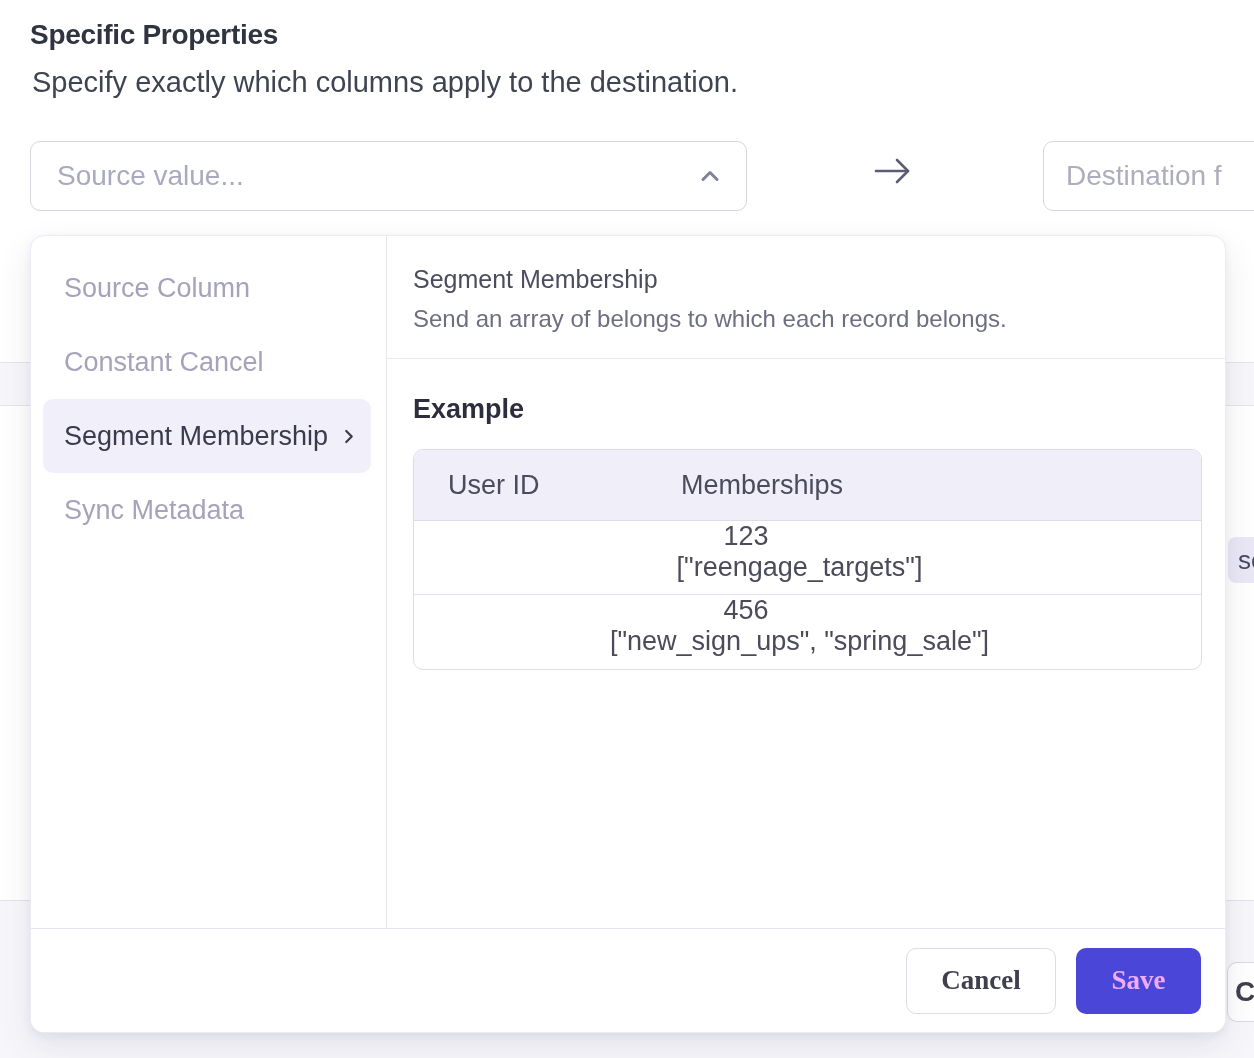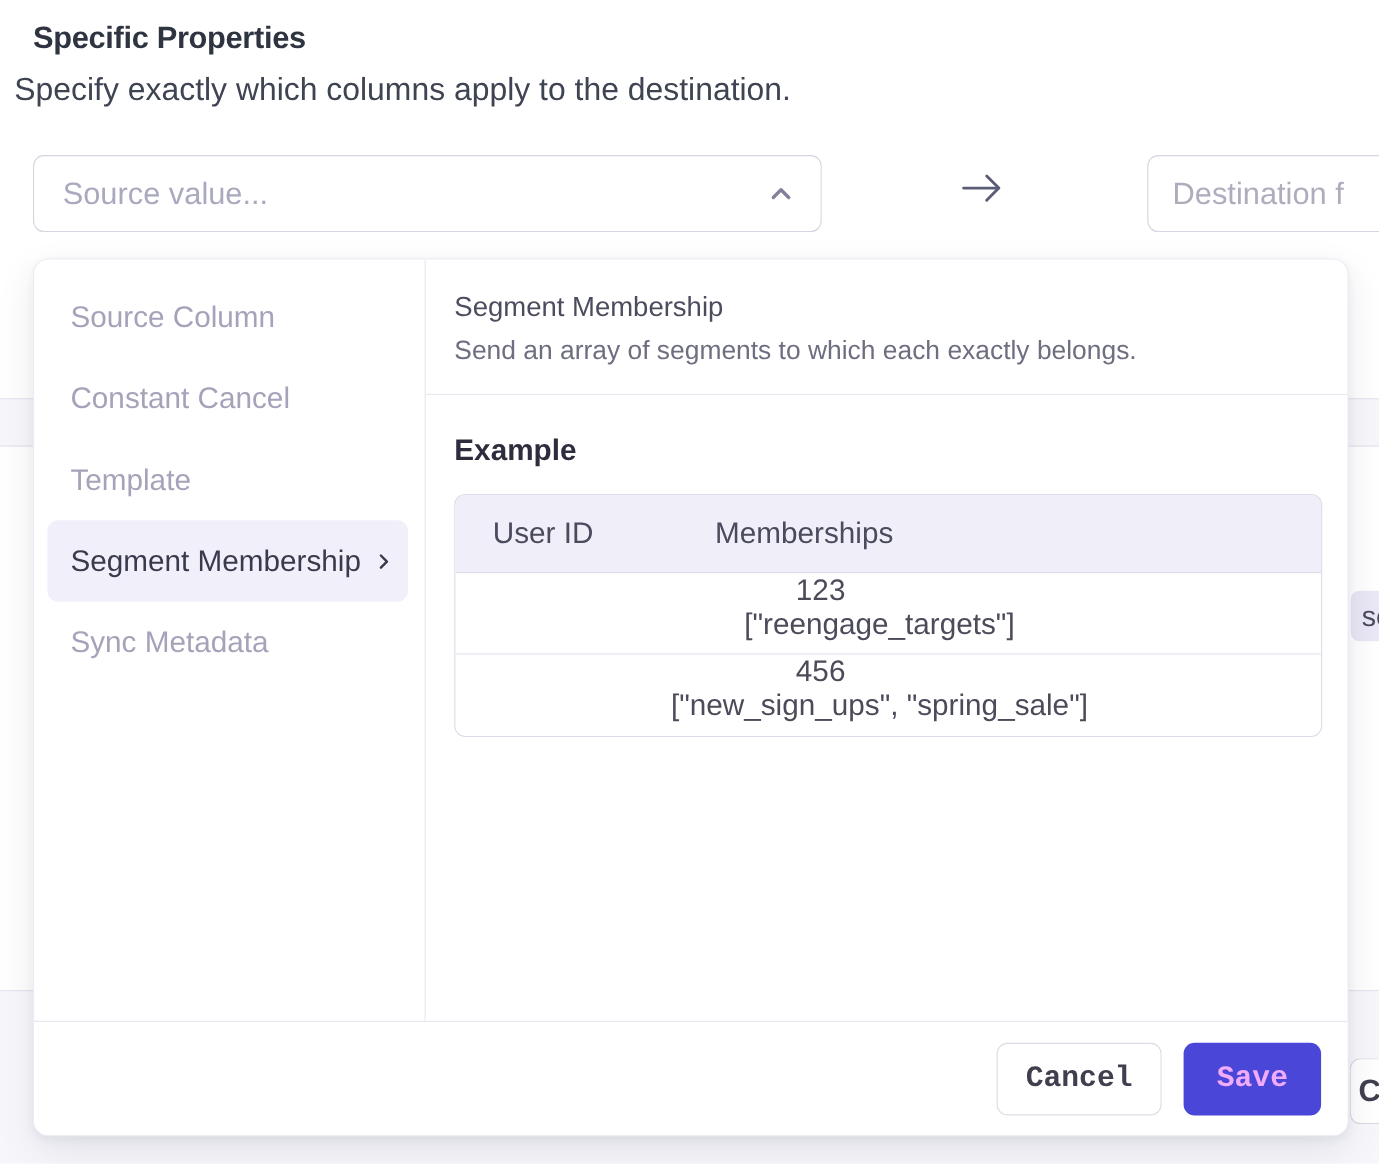--- a/index.html
+++ b/index.html
@@ -31,21 +31,21 @@
     display:flex; align-items:center; padding-left:7px;
     font-size:28px; font-weight:700; color:#3f3f4e;
   }
 
   
   .page-title {
     position:absolute; left:30px; top:19px;
     font-size:28px; font-weight:700; color:#2e3440; letter-spacing:-0.3px;
   }
   .page-subtitle {
-    position:absolute; left:13px; top:66px;
+    position:absolute; left:32px; top:66px;
     font-size:29px; font-weight:400; color:#3e4452;
   }
 
   
   .source-select {
     position:absolute; left:30px; top:141px; width:717px; height:70px;
     background:#fff; border:1px solid #d6d6e0; border-radius:10px;
     display:flex; align-items:center; justify-content:space-between;
     padding:0 22px 0 26px; cursor:pointer;
   }
@@ -90,39 +90,39 @@
 
   .example-label { margin:36px 26px 0 26px; font-size:27px; font-weight:700; color:#2d2d3e; line-height:28px; }
 
   .tbl {
     margin:26px 0 0 26px; width:789px;
     border:1px solid #dedbe9; border-radius:10px; overflow:hidden; background:#fff;
   }
   .tbl-header {
     display:flex; height:71px; align-items:center;
     background:#f0eff9; border-bottom:1px solid #dedbe9;
-    font-size:27px; font-weight:500; color:#4b4b5e;
+    font-size:27px; font-weight:500; color:#4b4b5e;gap:31px;
   }
   .tbl-row {
     display:flex; height:74px; align-items:center;
     font-size:27px; color:#4b4b5a; border-bottom:1px solid #e5e3ee;flex-direction:column;
   }
   .tbl-row:last-child { border-bottom:none; }
   .col1 { width:236px; padding-left:34px; flex-shrink:0; }
   .col2 { flex:1; padding-right:16px; white-space:nowrap; }
 
   .panel-footer {
     height:104px; flex-shrink:0; border-top:1px solid #e6e4ef;
     display:flex; align-items:center; justify-content:flex-end;
     gap:20px; padding-right:24px; background:#fff;
   }
   .btn {
     height:66px; border-radius:10px; font-size:27px; font-weight:600;
     display:flex; align-items:center; justify-content:center; cursor:pointer;
-    font-family:Liberation Mono, monospace;
+    font-family:Liberation Serif, serif;
   }
   .btn-cancel { width:150px; background:#fff; border:1px solid #dcdce6; color:#3f3f4e; }
   .btn-save   { width:125px; background:#4a46d8; border:none; color:#f0abfc; }
 </style>
 </head>
 <body>
 
 <div class="bg-band"></div>
 <div class="bg-footer"></div>
 <div class="bg-badge">se</div>
@@ -155,42 +155,38 @@
     <div class="sidebar">
 
     <div class="side-item">
           <span class="side-label">Source Column</span>
 
         </div>
         <div class="side-item">
           <span class="side-label">Constant Cancel</span>
 
         </div>
-        <div class="side-item">
-          <span class="side-label">Template</span>
-
-        </div>
         <div class="side-item selected">
           <span class="side-label">Segment Membership</span>
           <span class="chev">
             <svg width="22" height="27" viewBox="0 0 24 24" fill="none" stroke="currentColor" stroke-width="2.4" stroke-linecap="round" stroke-linejoin="round">
               <polyline points="9 6 15 12 9 18"></polyline>
             </svg>
           </span>
         </div>
         <div class="side-item">
           <span class="side-label">Sync Metadata</span>
 
         </div>
       </div>
 
     <div class="content">
       <div class="detail-header">
         <div class="detail-title">Segment Membership</div>
-        <div class="detail-desc">Send an array of segments to which each exactly belongs.</div>
+        <div class="detail-desc">Send an array of belongs to which each record belongs.</div>
       </div>
 
       <div class="example-label">Example</div>
 
       <div class="tbl">
         <div class="tbl-header">
           <div class="col1">User ID</div>
           <div class="col2">Memberships</div>
         </div>
 

